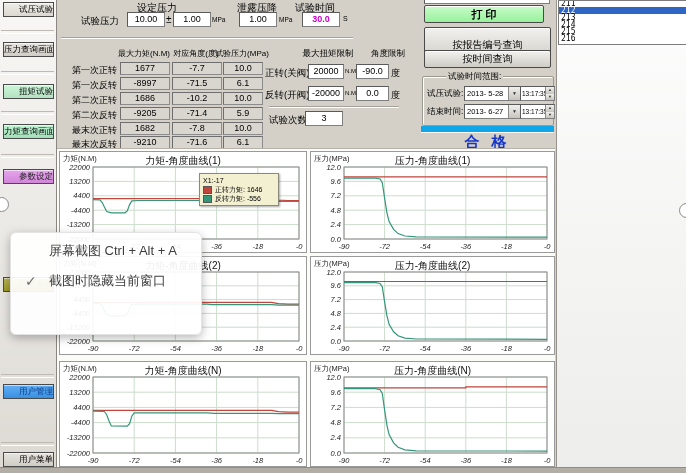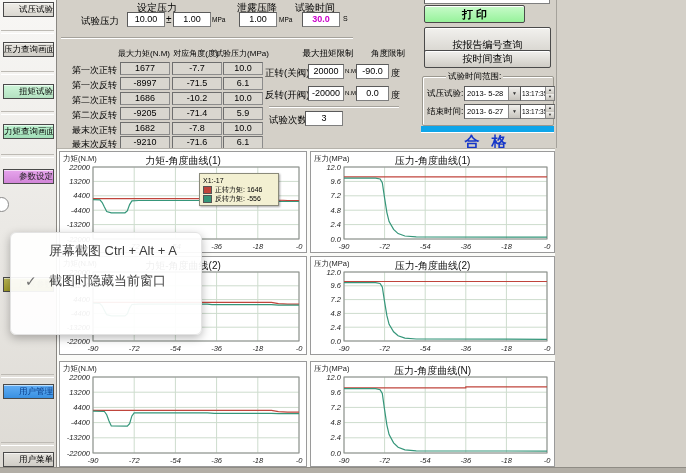--- a/index.html
+++ b/index.html
@@ -138,21 +138,21 @@
     <div class="lbl" style="left:288px;top:90px;font-size:6px">N.M</div>
     <div class="field" style="left:299px;top:86px;width:31px;height:13px;line-height:13px">0.0</div>
     <div class="lbl" style="left:334px;top:89px;font-size:9px">度</div>
     <div class="groove" style="left:212px;top:106px;width:130px"></div>
     <div class="lbl" style="left:212px;top:114px;font-size:9.5px">试验次数</div>
     <div class="field" style="left:248px;top:111px;width:36px;height:13px;line-height:13px">3</div>
   </div>
 
   <div class="panel" style="left:420px;top:0;width:136px;height:148px;border-right:1px solid #a5a29b;">
     <div class="field" style="left:4px;top:-1px;width:124px;height:3px"></div>
-    <button class="push-btn" id="print-btn" style="left: 4px; top: 5px; width: 101px; height: 18px; font-weight: bold; font-size: 11px; background: linear-gradient(rgb(200, 251, 202), rgb(151, 242, 155));">打 印</button>
+    <button class="push-btn" id="print-btn" style="left: 4px; top: 5px; width: 120px; height: 18px; font-weight: bold; font-size: 11px; background: linear-gradient(rgb(200, 251, 202), rgb(151, 242, 155));">打 印</button>
     <button class="push-btn" style="left:4px;top:27px;width:127px;height:35px">按报告编号查询</button>
     <button class="push-btn" style="left:4px;top:50px;width:127px;height:18px">按时间查询</button>
     <div class="groupbox" style="left:2px;top:76px;width:130px;height:48px">
       <div class="gb-title">试验时间范围:</div>
     </div>
     <div class="lbl" style="left:7px;top:88px;font-size:8.5px">试压试验:</div>
     <div class="field" style="left:44px;top:86px;width:53px;height:13px;line-height:13px;font-size:7.5px;text-align:left;padding-left:2px">
       <span>2013- 5-28</span>
       <span class="combo-arrow">▼</span>
     </div>
@@ -323,20 +323,21 @@
             <text x="114.2" y="94" font-size="7.5" fill="#222" text-anchor="middle">-54</text>
             <text x="154.8" y="94" font-size="7.5" fill="#222" text-anchor="middle">-36</text>
             <text x="195.4" y="94" font-size="7.5" fill="#222" text-anchor="middle">-18</text>
             <text x="236.0" y="94" font-size="7.5" fill="#222" text-anchor="middle">-0</text>
             <polyline points="33.0,24.5 236.0,24.5" fill="none" stroke="#c0453c" stroke-width="1.2"></polyline>
             <polyline points="33.0,25.6 64.6,25.6 69.1,26.5 71.3,29.9 73.6,44.9 75.9,58.7 78.1,67.3 82.6,74.8 87.1,78.8 93.9,81.1 105.2,82.0 236.0,82.3" fill="none" stroke="#35967a" stroke-width="1.2"></polyline>
           </svg></div>
     </div>
     <div class="chart-box" style="left:2px;top:212px;width:246px;height:104px">
       <div class="chart-ylabel">力矩(N.M)</div>
+      <div class="chart-title">力矩-角度曲线(N)</div>
       <div class="chart-canvas"><svg width="246" height="104" xmlns="http://www.w3.org/2000/svg" font-family="Liberation Sans,sans-serif">
             <rect x="33" y="15" width="206" height="76" fill="#ffffff" stroke="none"></rect>
             <line x1="33" y1="15.0" x2="239" y2="15.0" stroke="#cddccd" stroke-width="1"></line>
             <line x1="33" y1="30.2" x2="239" y2="30.2" stroke="#cddccd" stroke-width="1"></line>
             <line x1="33" y1="45.4" x2="239" y2="45.4" stroke="#cddccd" stroke-width="1"></line>
             <line x1="33" y1="60.6" x2="239" y2="60.6" stroke="#cddccd" stroke-width="1"></line>
             <line x1="33" y1="75.8" x2="239" y2="75.8" stroke="#cddccd" stroke-width="1"></line>
             <line x1="33" y1="91.0" x2="239" y2="91.0" stroke="#cddccd" stroke-width="1"></line>
             <line x1="33.0" y1="15" x2="33.0" y2="91" stroke="#cddccd" stroke-width="1"></line>
             <line x1="74.2" y1="15" x2="74.2" y2="91" stroke="#cddccd" stroke-width="1"></line>
@@ -390,20 +391,31 @@
             <text x="114.2" y="101" font-size="7.5" fill="#222" text-anchor="middle">-54</text>
             <text x="154.8" y="101" font-size="7.5" fill="#222" text-anchor="middle">-36</text>
             <text x="195.4" y="101" font-size="7.5" fill="#222" text-anchor="middle">-18</text>
             <text x="236.0" y="101" font-size="7.5" fill="#222" text-anchor="middle">-0</text>
             <polyline points="33.0,25.8 154.8,25.8 154.8,24.8 236.0,24.8" fill="none" stroke="#c0453c" stroke-width="1.2"></polyline>
             <polyline points="33.0,26.7 64.6,26.7 69.1,27.7 71.3,31.5 73.6,47.9 75.9,63.1 78.1,72.6 82.6,80.9 87.1,85.3 93.9,87.8 105.2,88.8 236.0,89.1" fill="none" stroke="#35967a" stroke-width="1.2"></polyline>
           </svg></div>
     </div>
   </div>
 
+  <div id="rightpanel">
+    <div id="listbox">
+        <div class="list-item" style="margin-top: -1px;">211</div>
+        <div class="list-item" style="background: rgb(47, 102, 196); color: rgb(255, 255, 255);">212</div>
+        <div class="list-item">213</div>
+        <div class="list-item">214</div>
+        <div class="list-item">215</div>
+        <div class="list-item">216</div>
+      </div>
+    <div class="handle" style="left:122px;top:203px"></div>
+  </div>
 
   <div id="bottombar"></div>
 
   <div id="ctxmenu">
     <div class="menu-item">
       <span class="menu-check"></span>
       <span>屏幕截图 Ctrl + Alt + A</span>
     </div>
     <div class="menu-item">
       <span class="menu-check">✓</span>

